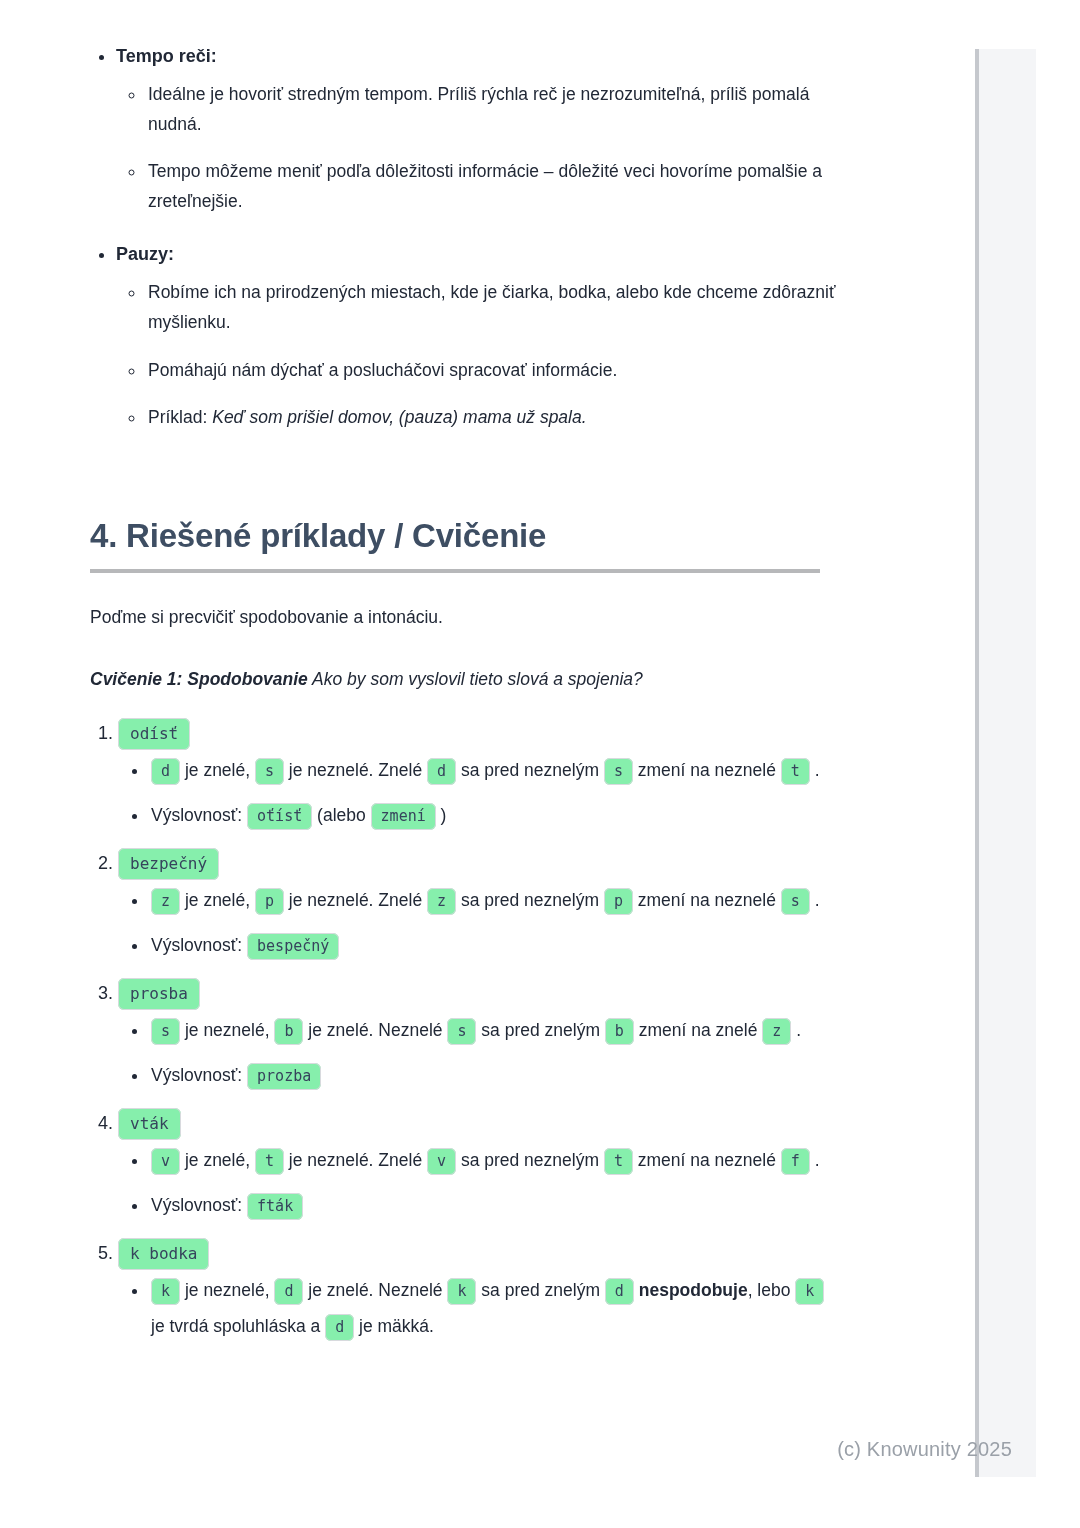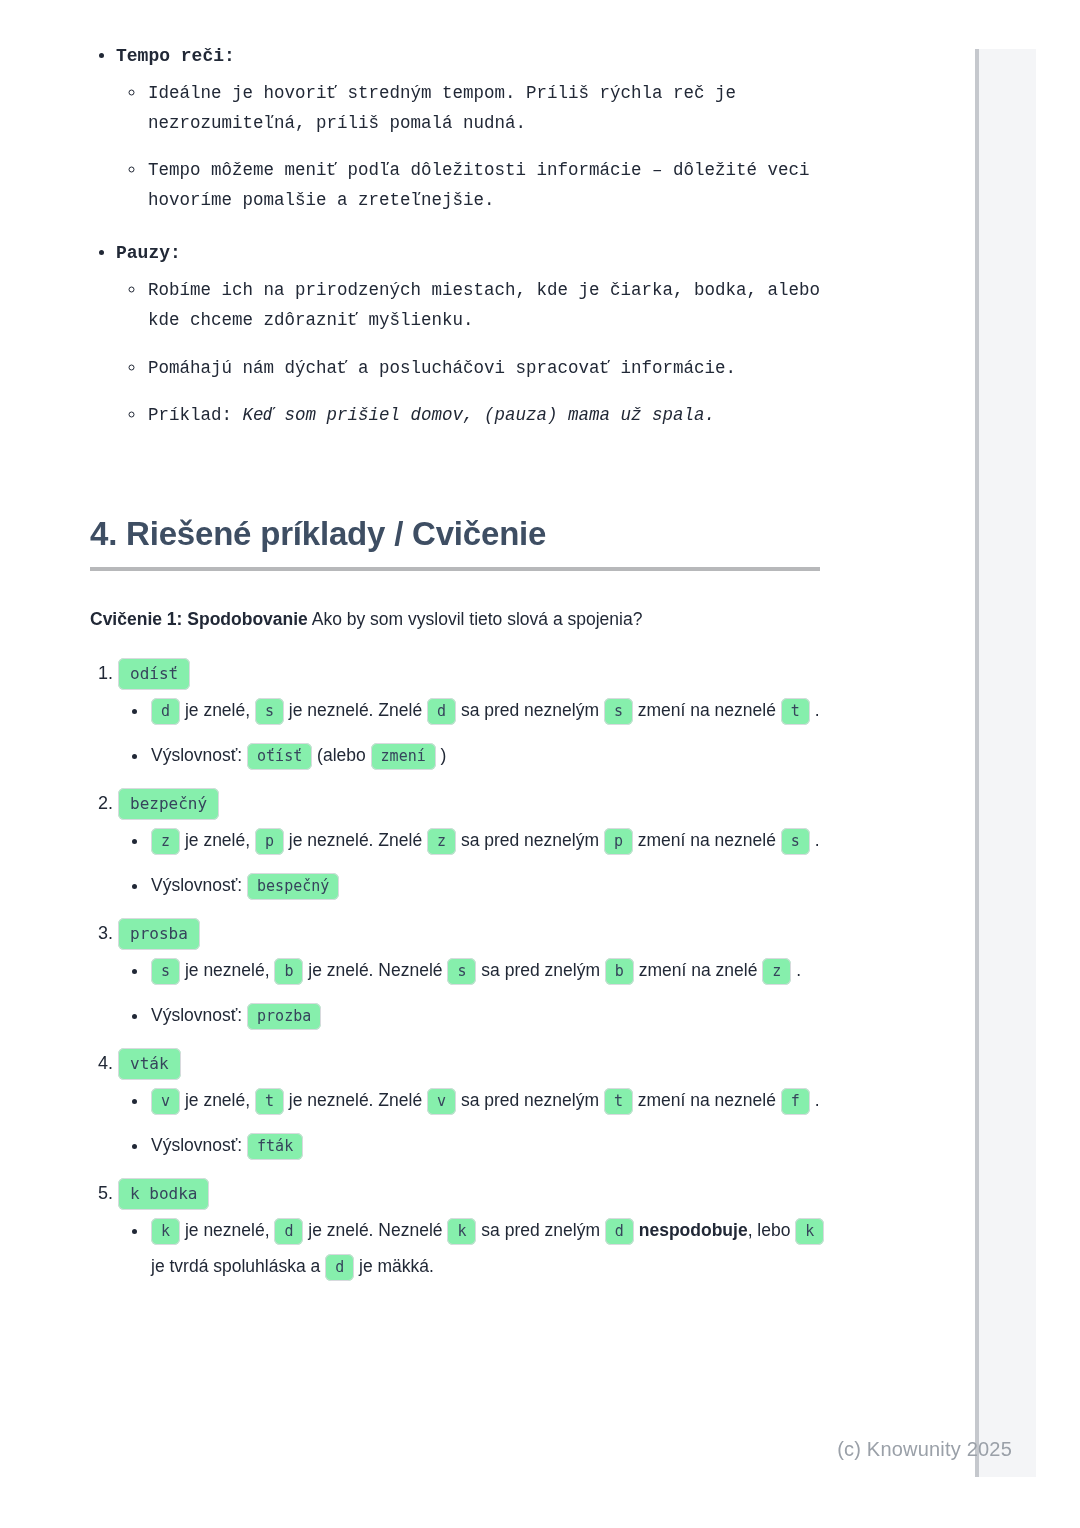--- a/index.html
+++ b/index.html
@@ -14,38 +14,38 @@
     background:#f4f5f7;border-left:4px solid #c5c8cd;box-sizing:border-box;z-index:1;
   }
   .watermark{
     position:absolute;top:1438px;right:68px;z-index:2;
     color:#9aa0a8;font-size:20px;letter-spacing:.2px;
   }
   .content{position:absolute;left:90px;top:46px;width:748px;z-index:3;}
 
   
   ul.notes{list-style:disc;margin:0;padding-left:26px;}
-  ul.notes > li{margin-bottom:28px;font-family:Liberation Mono, monospace;}
+  ul.notes > li{margin-bottom:28px;}
   .note-title{font-weight:700;font-size:18px;}
   ul.subnotes{list-style:circle;margin:12px 0 0;padding-left:30px;}
   ul.subnotes > li{margin-bottom:17px;line-height:1.72;padding-left:2px;}
   ul.subnotes > li:last-child{margin-bottom:0;}
   em{font-style:italic;}
   strong{font-weight:700;}
 
   
   h2.section-heading{
     margin:84px 0 0;font-size:33px;font-weight:700;color:#3e4e63;
     letter-spacing:-.2px;line-height:1.2;
   }
   hr.section-divider{
     border:none;height:4px;background:#b7b8ba;margin:14px 0 0;width:730px;
   }
   p.intro{margin:30px 0 0;line-height:1.6;}
-  p.exercise-title{margin:34px 0 1px;line-height:1.6;}
+  p.exercise-title{margin:34px 0 1px;line-height:1.6;font-style:italic;}
 
   
   ol.exercise-list{margin:30px 0 0;padding-left:28px;}
   ol.exercise-list > li{margin-bottom:19px;font-size:18px;}
   ul.ex-bullets{list-style:disc;margin:9px 0 0;padding-left:31px;font-size:17.5px;}
   ul.ex-bullets > li{margin-bottom:9px;line-height:35px;padding-left:2px;}
 
   .chip{
     font-family:"DejaVu Sans Mono","Liberation Mono",monospace;
     font-size:15px;color:#36445c;background:#86efac;
@@ -70,20 +70,21 @@
       <li><span class="note-title">Pauzy:</span><ul class="subnotes">
           <li><span>Robíme ich na prirodzených miestach, kde je čiarka, bodka, alebo kde chceme zdôrazniť myšlienku.</span></li>
           <li><span>Pomáhajú nám dýchať a poslucháčovi spracovať informácie.</span></li>
           <li><span>Príklad: </span><em>Keď som prišiel domov, (pauza) mama už spala.</em></li>
         </ul></li>
     </ul>
 
   <h2 class="section-heading">4. Riešené príklady / Cvičenie</h2>
   <hr class="section-divider">
 
+  <p class="intro">Poďme si precvičiť spodobovanie a intonáciu.</p>
 
   <p class="exercise-title"><strong>Cvičenie 1: Spodobovanie</strong><span> Ako by som vyslovil tieto slová a spojenia?</span></p>
 
   <ol class="exercise-list">
       <li><code class="chip word-chip">odísť</code><ul class="ex-bullets">
           <li><code class="chip">d</code><span> je znelé, </span><code class="chip">s</code><span> je neznelé. Znelé </span><code class="chip">d</code><span> sa pred neznelým </span><code class="chip">s</code><span> zmení na neznelé </span><code class="chip">t</code><span> .</span></li>
           <li><span>Výslovnosť: </span><code class="chip">oťísť</code><span> (alebo </span><code class="chip">zmení</code><span> )</span></li>
         </ul></li>
       <li><code class="chip word-chip">bezpečný</code><ul class="ex-bullets">
           <li><code class="chip">z</code><span> je znelé, </span><code class="chip">p</code><span> je neznelé. Znelé </span><code class="chip">z</code><span> sa pred neznelým </span><code class="chip">p</code><span> zmení na neznelé </span><code class="chip">s</code><span> .</span></li>

